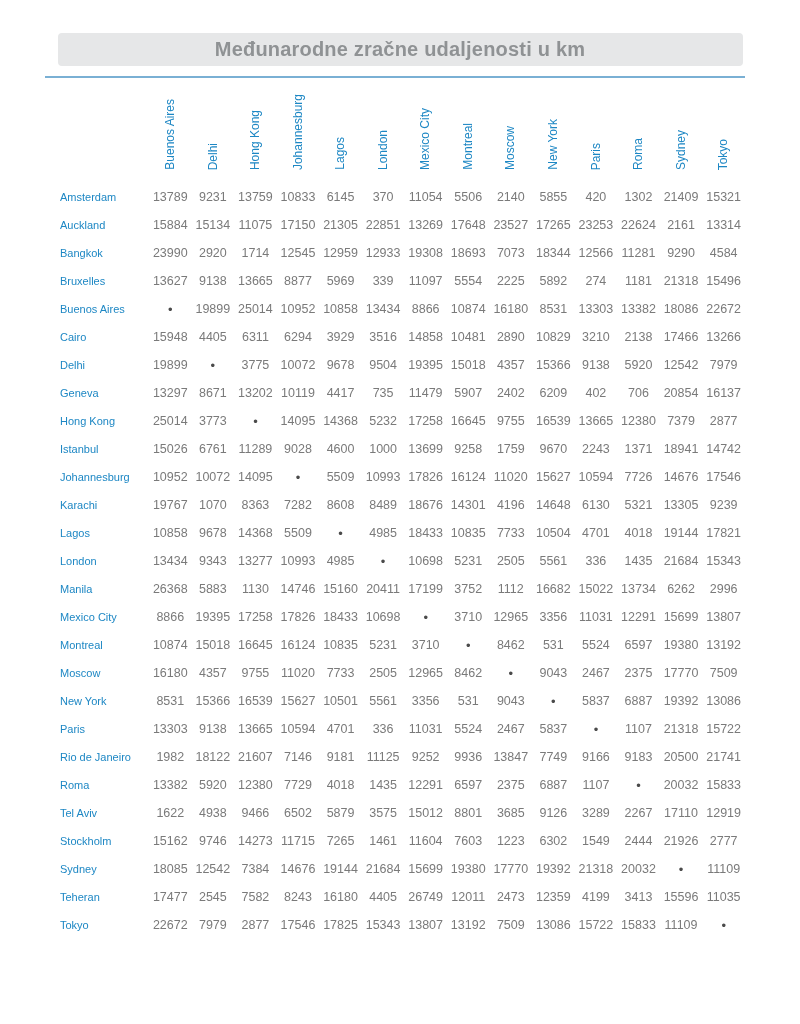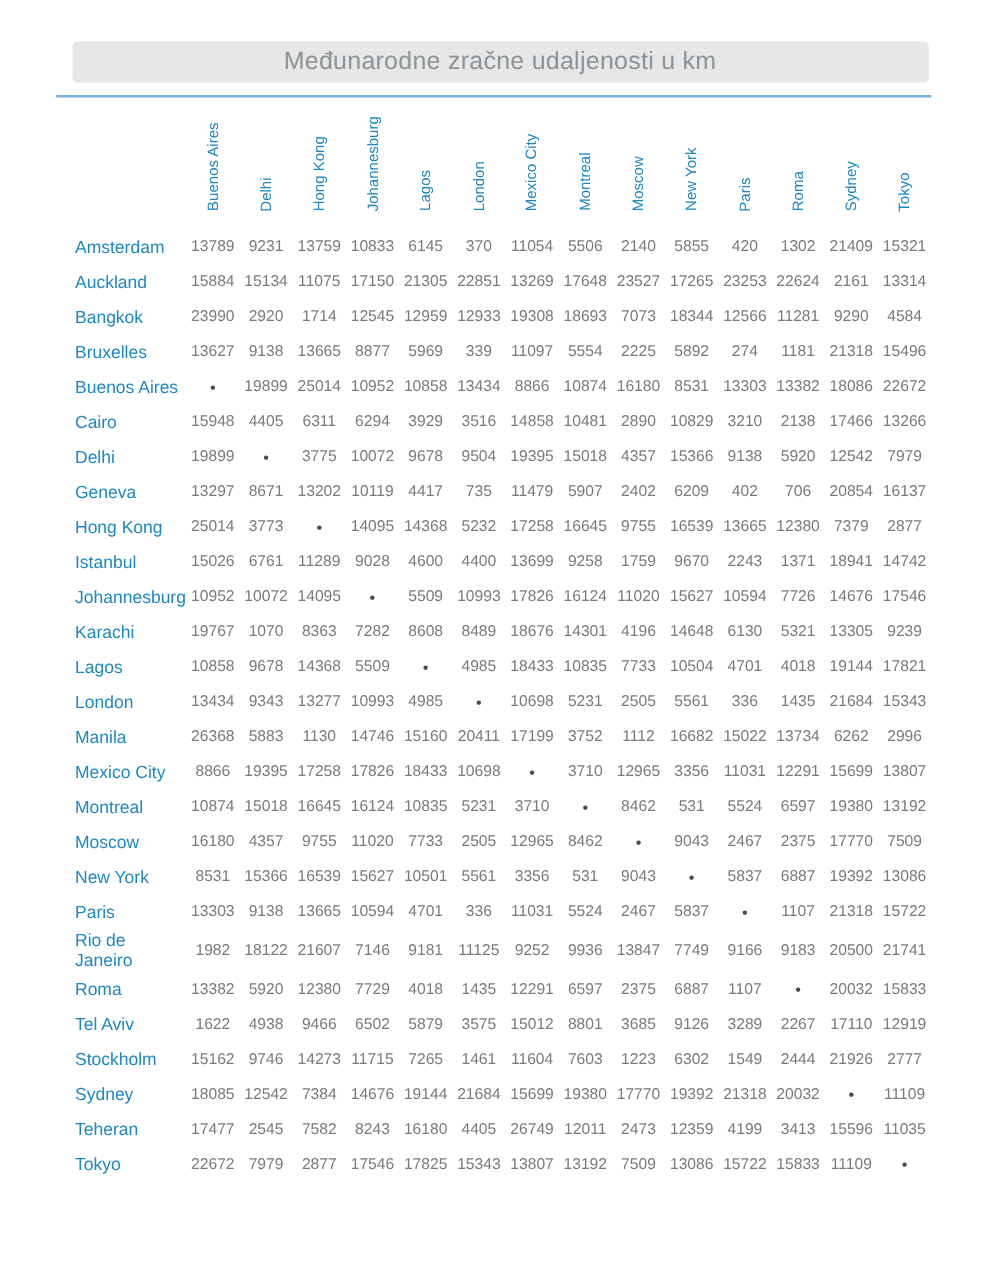--- a/index.html
+++ b/index.html
@@ -23,21 +23,21 @@
     height: 33px;
     background: var(--title_bg, #e6e7e8);
     border-radius: 4px;
     display: flex;
     align-items: center;
     justify-content: center;
   }
   .title-bar span {
     color: var(--title_text, #8f9294);
     font-size: 20px;
-    font-weight: 400;
+    font-weight: 700;
     letter-spacing: 0.2px;
     text-align: right;
   }
   .divider {
     margin: 10px 0 0 45px;
     width: 700px;
     height: 2px;
     background: var(--line_blue, #7ab0d4);
   }
   table.distance-table {
@@ -61,21 +61,21 @@
     color: var(--accent_blue, #1d87c4);
     font-size: 12px;
     line-height: 1.05;
     white-space: nowrap;
   }
   tbody tr { height: 28px; }
   th.row-label {
     text-align: left;
     padding-left: 15px;
     color: var(--accent_blue, #1d87c4);
-    font-size: 14px;
+    font-size: 11px;
     font-weight: 400;
   }
   td.distance {
     text-align: center;
     color: var(--number_gray, #7a7a7a);
     font-size: 12.5px;
     font-weight: 400;
     padding: 0;
   }
   td.distance.dot {
@@ -268,21 +268,21 @@
           <td class="distance">7379</td>
           <td class="distance">2877</td>
         </tr>
         <tr>
           <th class="row-label">Istanbul</th>
           <td class="distance">15026</td>
           <td class="distance">6761</td>
           <td class="distance">11289</td>
           <td class="distance">9028</td>
           <td class="distance">4600</td>
-          <td class="distance">4400</td>
+          <td class="distance">1000</td>
           <td class="distance">13699</td>
           <td class="distance">9258</td>
           <td class="distance">1759</td>
           <td class="distance">9670</td>
           <td class="distance">2243</td>
           <td class="distance">1371</td>
           <td class="distance">18941</td>
           <td class="distance">14742</td>
         </tr>
         <tr>

